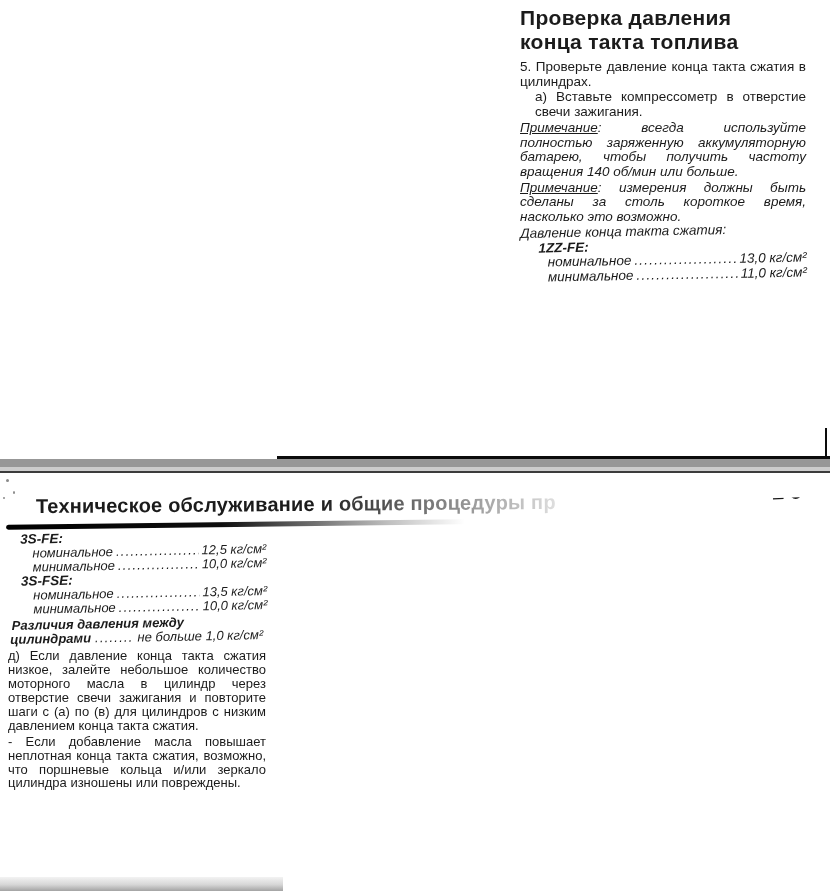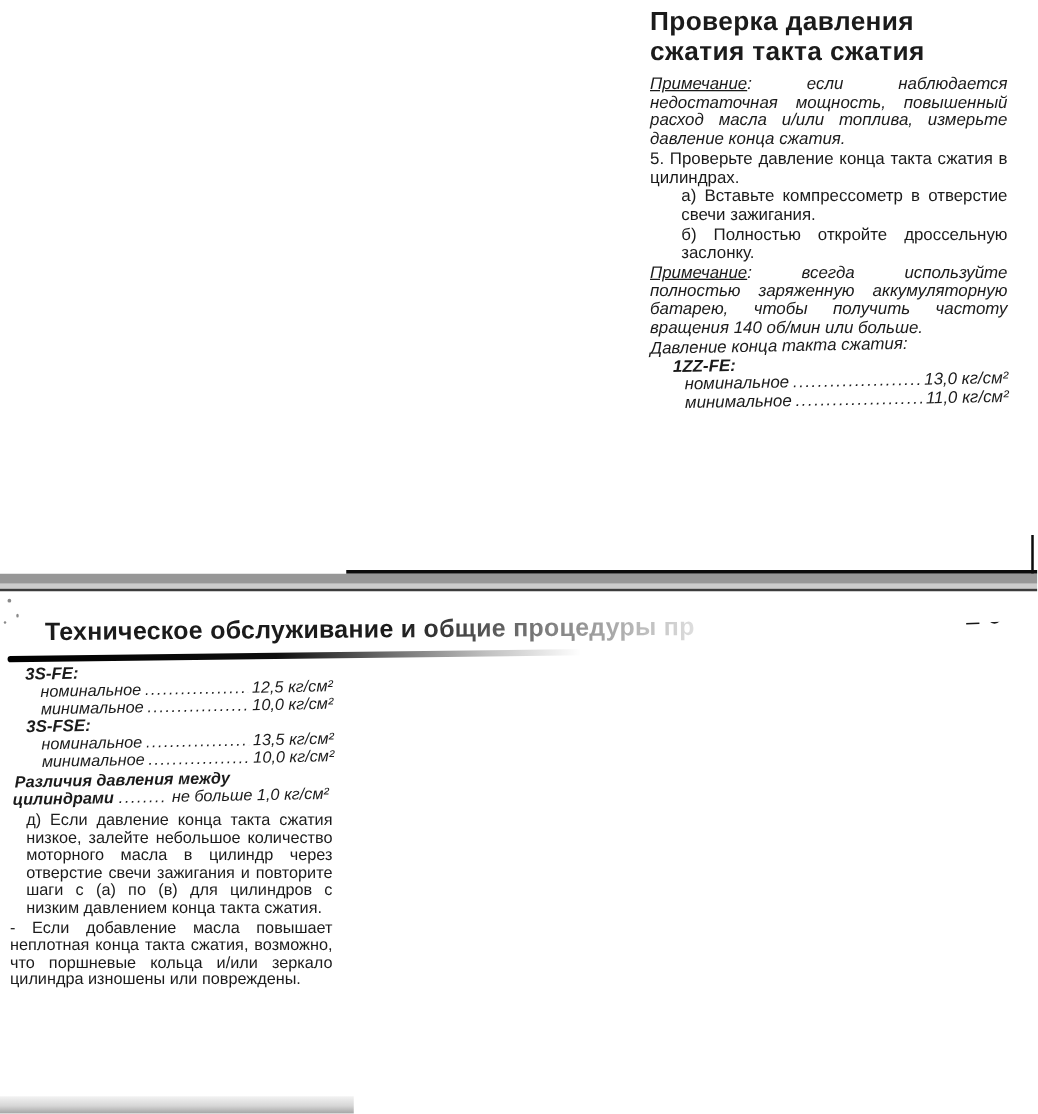--- a/index.html
+++ b/index.html
@@ -10,21 +10,21 @@
 
   
   .right-col {
     position:absolute; left:520px; top:6px; width:286px;
     font-size:13.5px; line-height:14.7px; text-align:justify;
   }
   .doc-title { font-size:21px; line-height:23.5px; font-weight:bold; letter-spacing:0.3px; text-align:left; margin-bottom:7px; }
   .note { font-style:italic; margin-top:1px; }
   .note-label { text-decoration:underline; }
   .step { margin-top:1px; }
-  .substep { margin-left:25px; margin-top:1px; }
+  .substep { margin-left:15px; margin-top:1px; }
   .spec-block { font-style:italic; margin-top:2px; transform:rotate(-1.1deg); transform-origin:left top; }
   .spec-engine { margin-left:18px; font-weight:bold; }
   .spec-row { display:flex; align-items:baseline; margin-left:27px; }
   .spec-dots { flex:1; overflow:hidden; white-space:nowrap; letter-spacing:1.2px; margin:0 3px; }
   .spec-value { white-space:nowrap; }
 
   
   .divider-line-black { position:absolute; left:277px; top:456px; width:553px; height:3px; background:#0c0c0c; }
   .divider-vert-black { position:absolute; left:825px; top:428px; width:2px; height:31px; background:#0c0c0c; }
   .divider-band-gray  { position:absolute; left:0; top:459px; width:830px; height:8px; background:#979797; }
@@ -57,52 +57,51 @@
     font-size:13px; line-height:13.9px;
   }
   .lc-specs { font-style:italic; transform:rotate(-1.1deg); transform-origin:left top; }
   .lc-engine { font-weight:bold; font-size:13.5px; margin-left:12px; }
   .lc-row { display:flex; align-items:baseline; margin-left:24px; }
   .lc-diff-1 { font-weight:bold; font-style:italic; margin-left:2px; margin-top:3px; }
   .lc-diff-2 { display:flex; align-items:baseline; font-style:italic; margin-left:0px; }
   .lc-diff-label { font-weight:bold; }
   .lc-diff-dots { white-space:nowrap; letter-spacing:1.2px; margin:0 4px; overflow:hidden; max-width:54px; }
   .lc-para { text-align:justify; margin-top:2px; }
-  .lc-para.indented { margin-left:13px; }
+  .lc-para.indented { }
 
   
   .bottom-strip {
     position:absolute; left:0; top:877px; width:283px; height:14px;
     background:linear-gradient(to bottom, #f3f3f3 0%, #d6d6d6 55%, #a3a3a3 100%);
   }
   .noise { position:absolute; background:#8a8a8a; border-radius:50%; }
   .n1 { left:6px;  top:479px; width:3px; height:3px; }
   .n2 { left:13px; top:491px; width:2px; height:3px; }
   .n3 { left:3px;  top:497px; width:2px; height:2px; }
 </style>
 </head>
 <body>
 
 <div class="page">
 
   <div class="right-col">
     <div class="doc-title">
       <div>Проверка давления</div>
-      <div>сжатия такта сжатия</div>
+      <div>конца такта топлива</div>
     </div>
 
-    <div class="note"><span class="note-label">Примечание</span><span>: если наблюдается недостаточная мощность, повышенный расход масла и/или топлива, измерьте давление конца сжатия.</span></div>
 
     <div class="step">5. Проверьте давление конца такта сжатия в цилиндрах.</div>
     <div class="substep">а) Вставьте компрессометр в отверстие свечи зажигания.</div>
-    <div class="substep">б) Полностью откройте дроссельную заслонку.</div>
 
     <div class="note"><span class="note-label">Примечание</span><span>: всегда используйте полностью заряженную аккумуляторную батарею, чтобы получить частоту вращения 140 об/мин или больше.</span></div>
 
 
+    <div class="note"><span class="note-label">Примечание</span><span>: измерения должны быть сделаны за столь короткое время, насколько это возможно.</span></div>
 
     <div class="spec-block">
       <div>Давление конца такта сжатия:</div>
       <div class="spec-engine">1ZZ-FE:</div>
       <div class="spec-row">
         <span>номинальное</span>
         <span class="spec-dots">...........................................................</span>
         <span class="spec-value">13,0 кг/см²</span>
       </div>
       <div class="spec-row">

